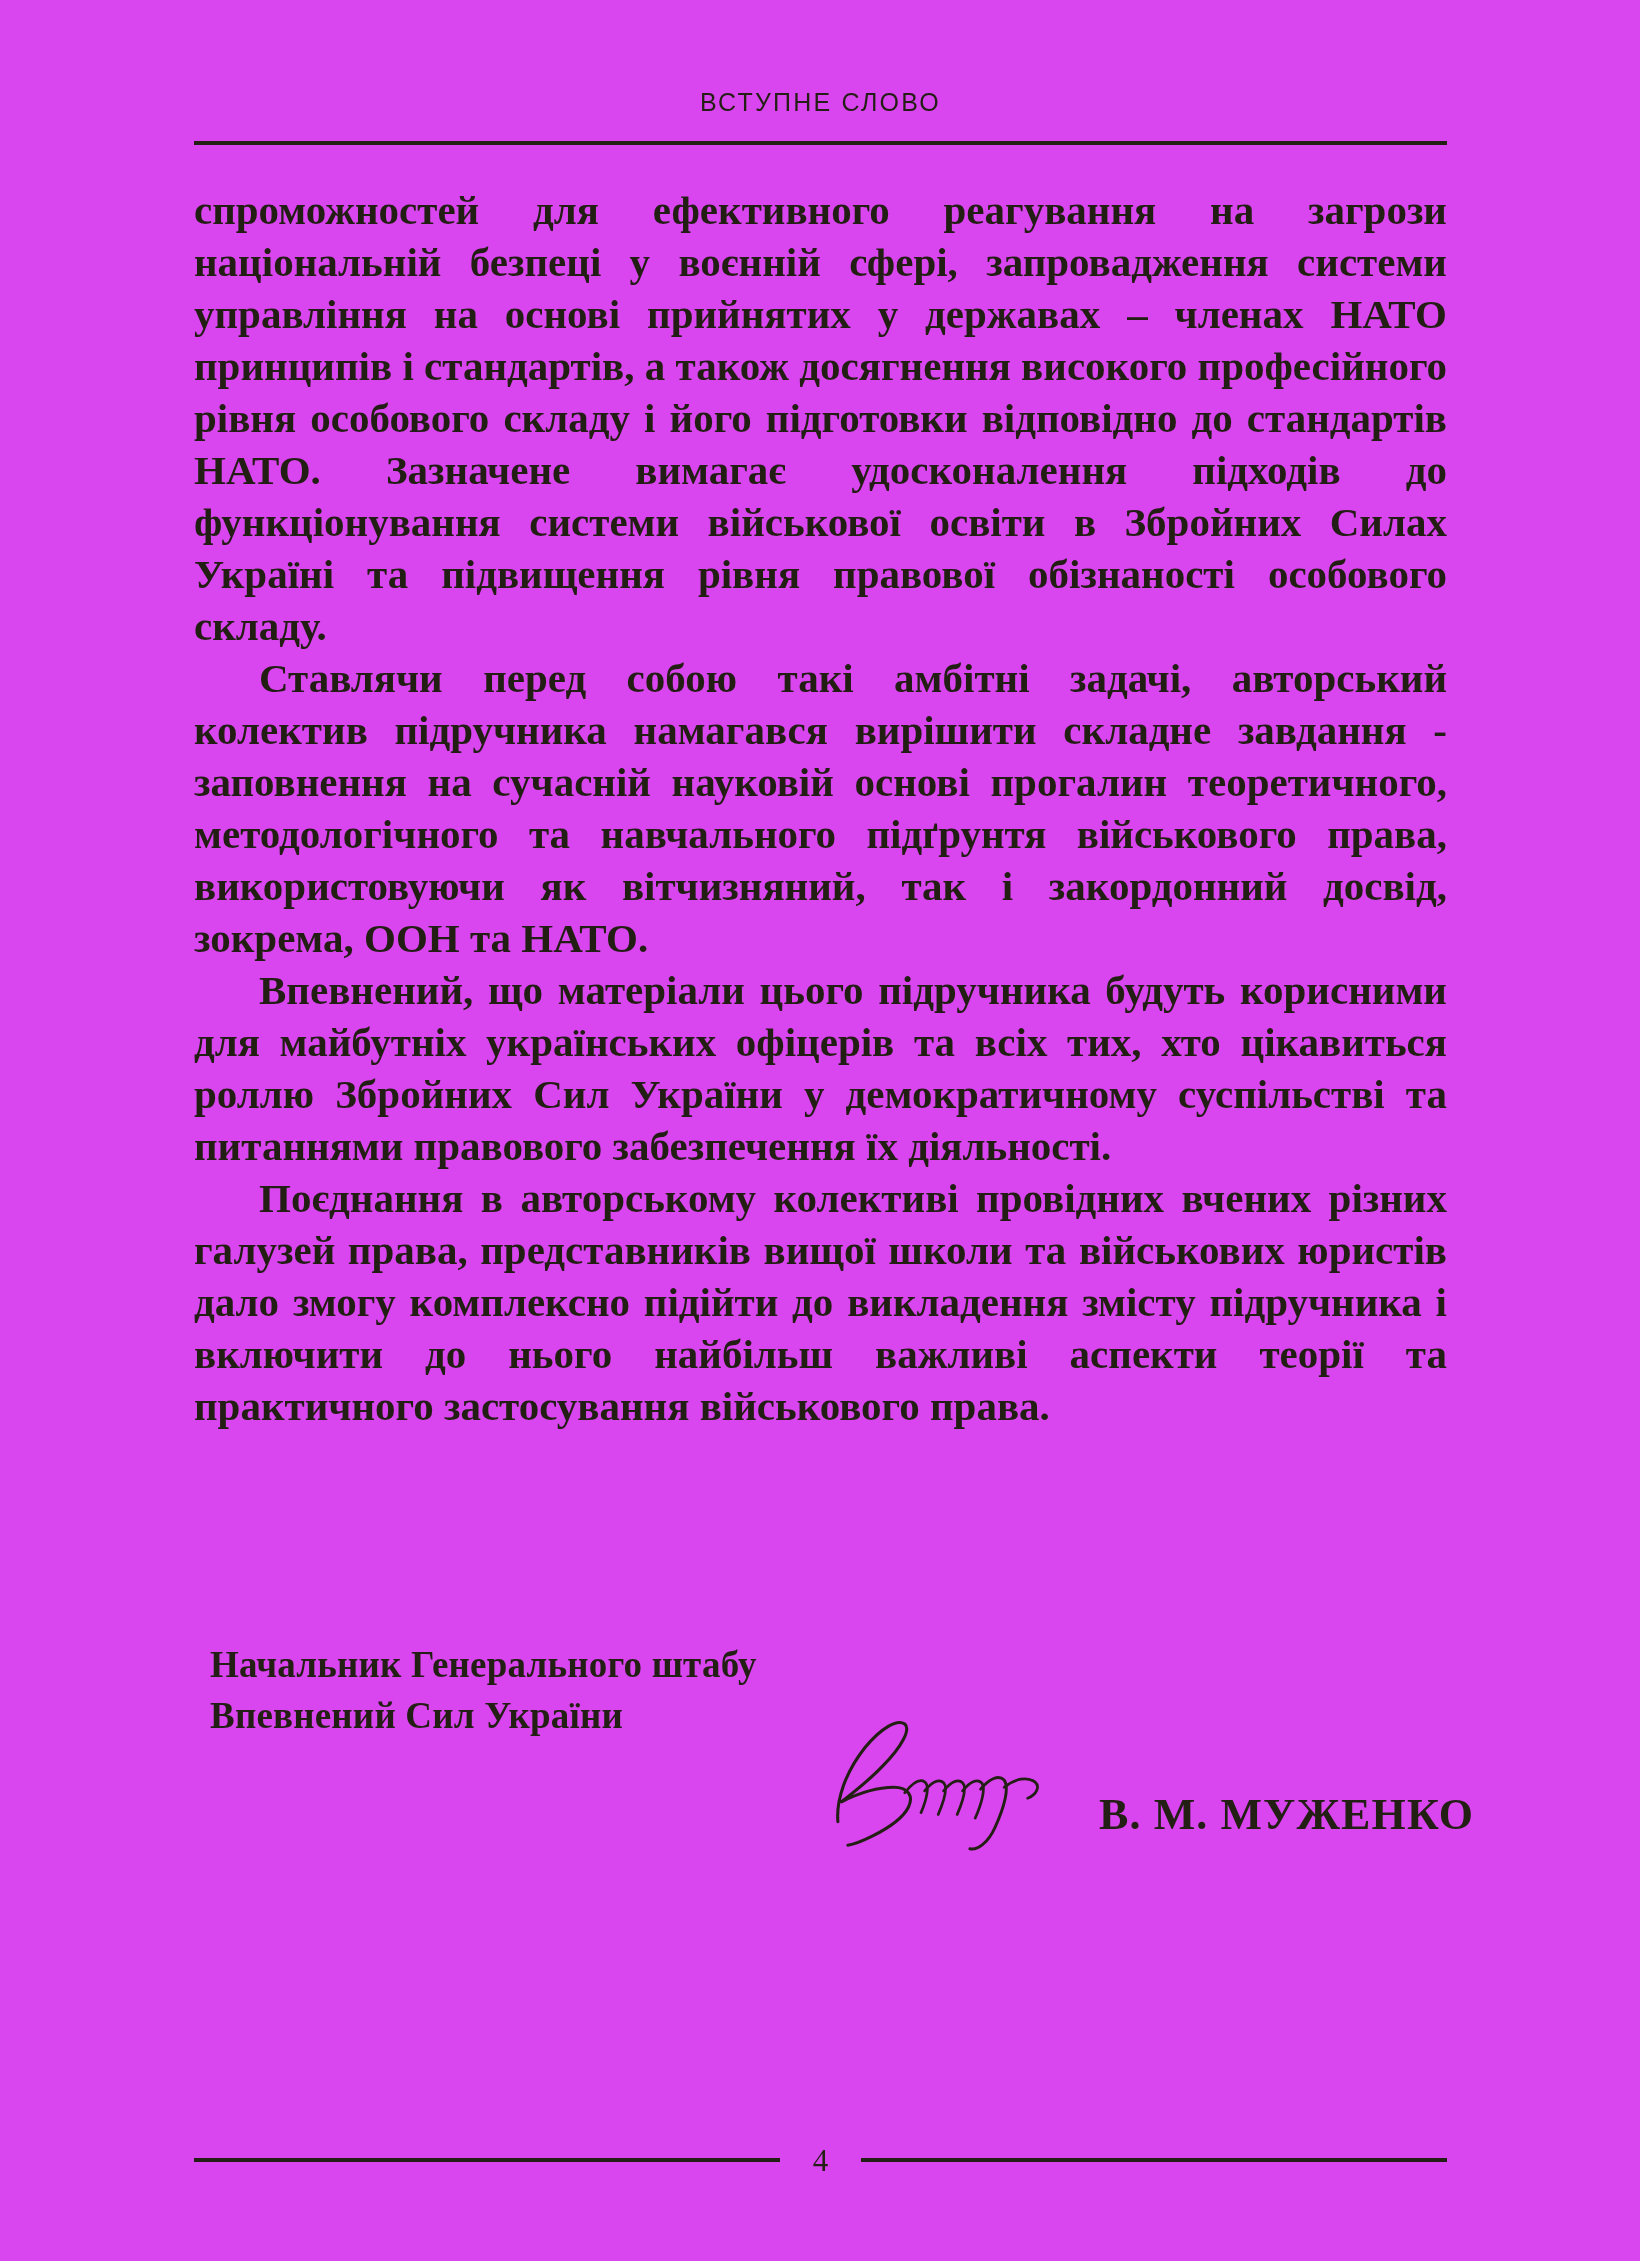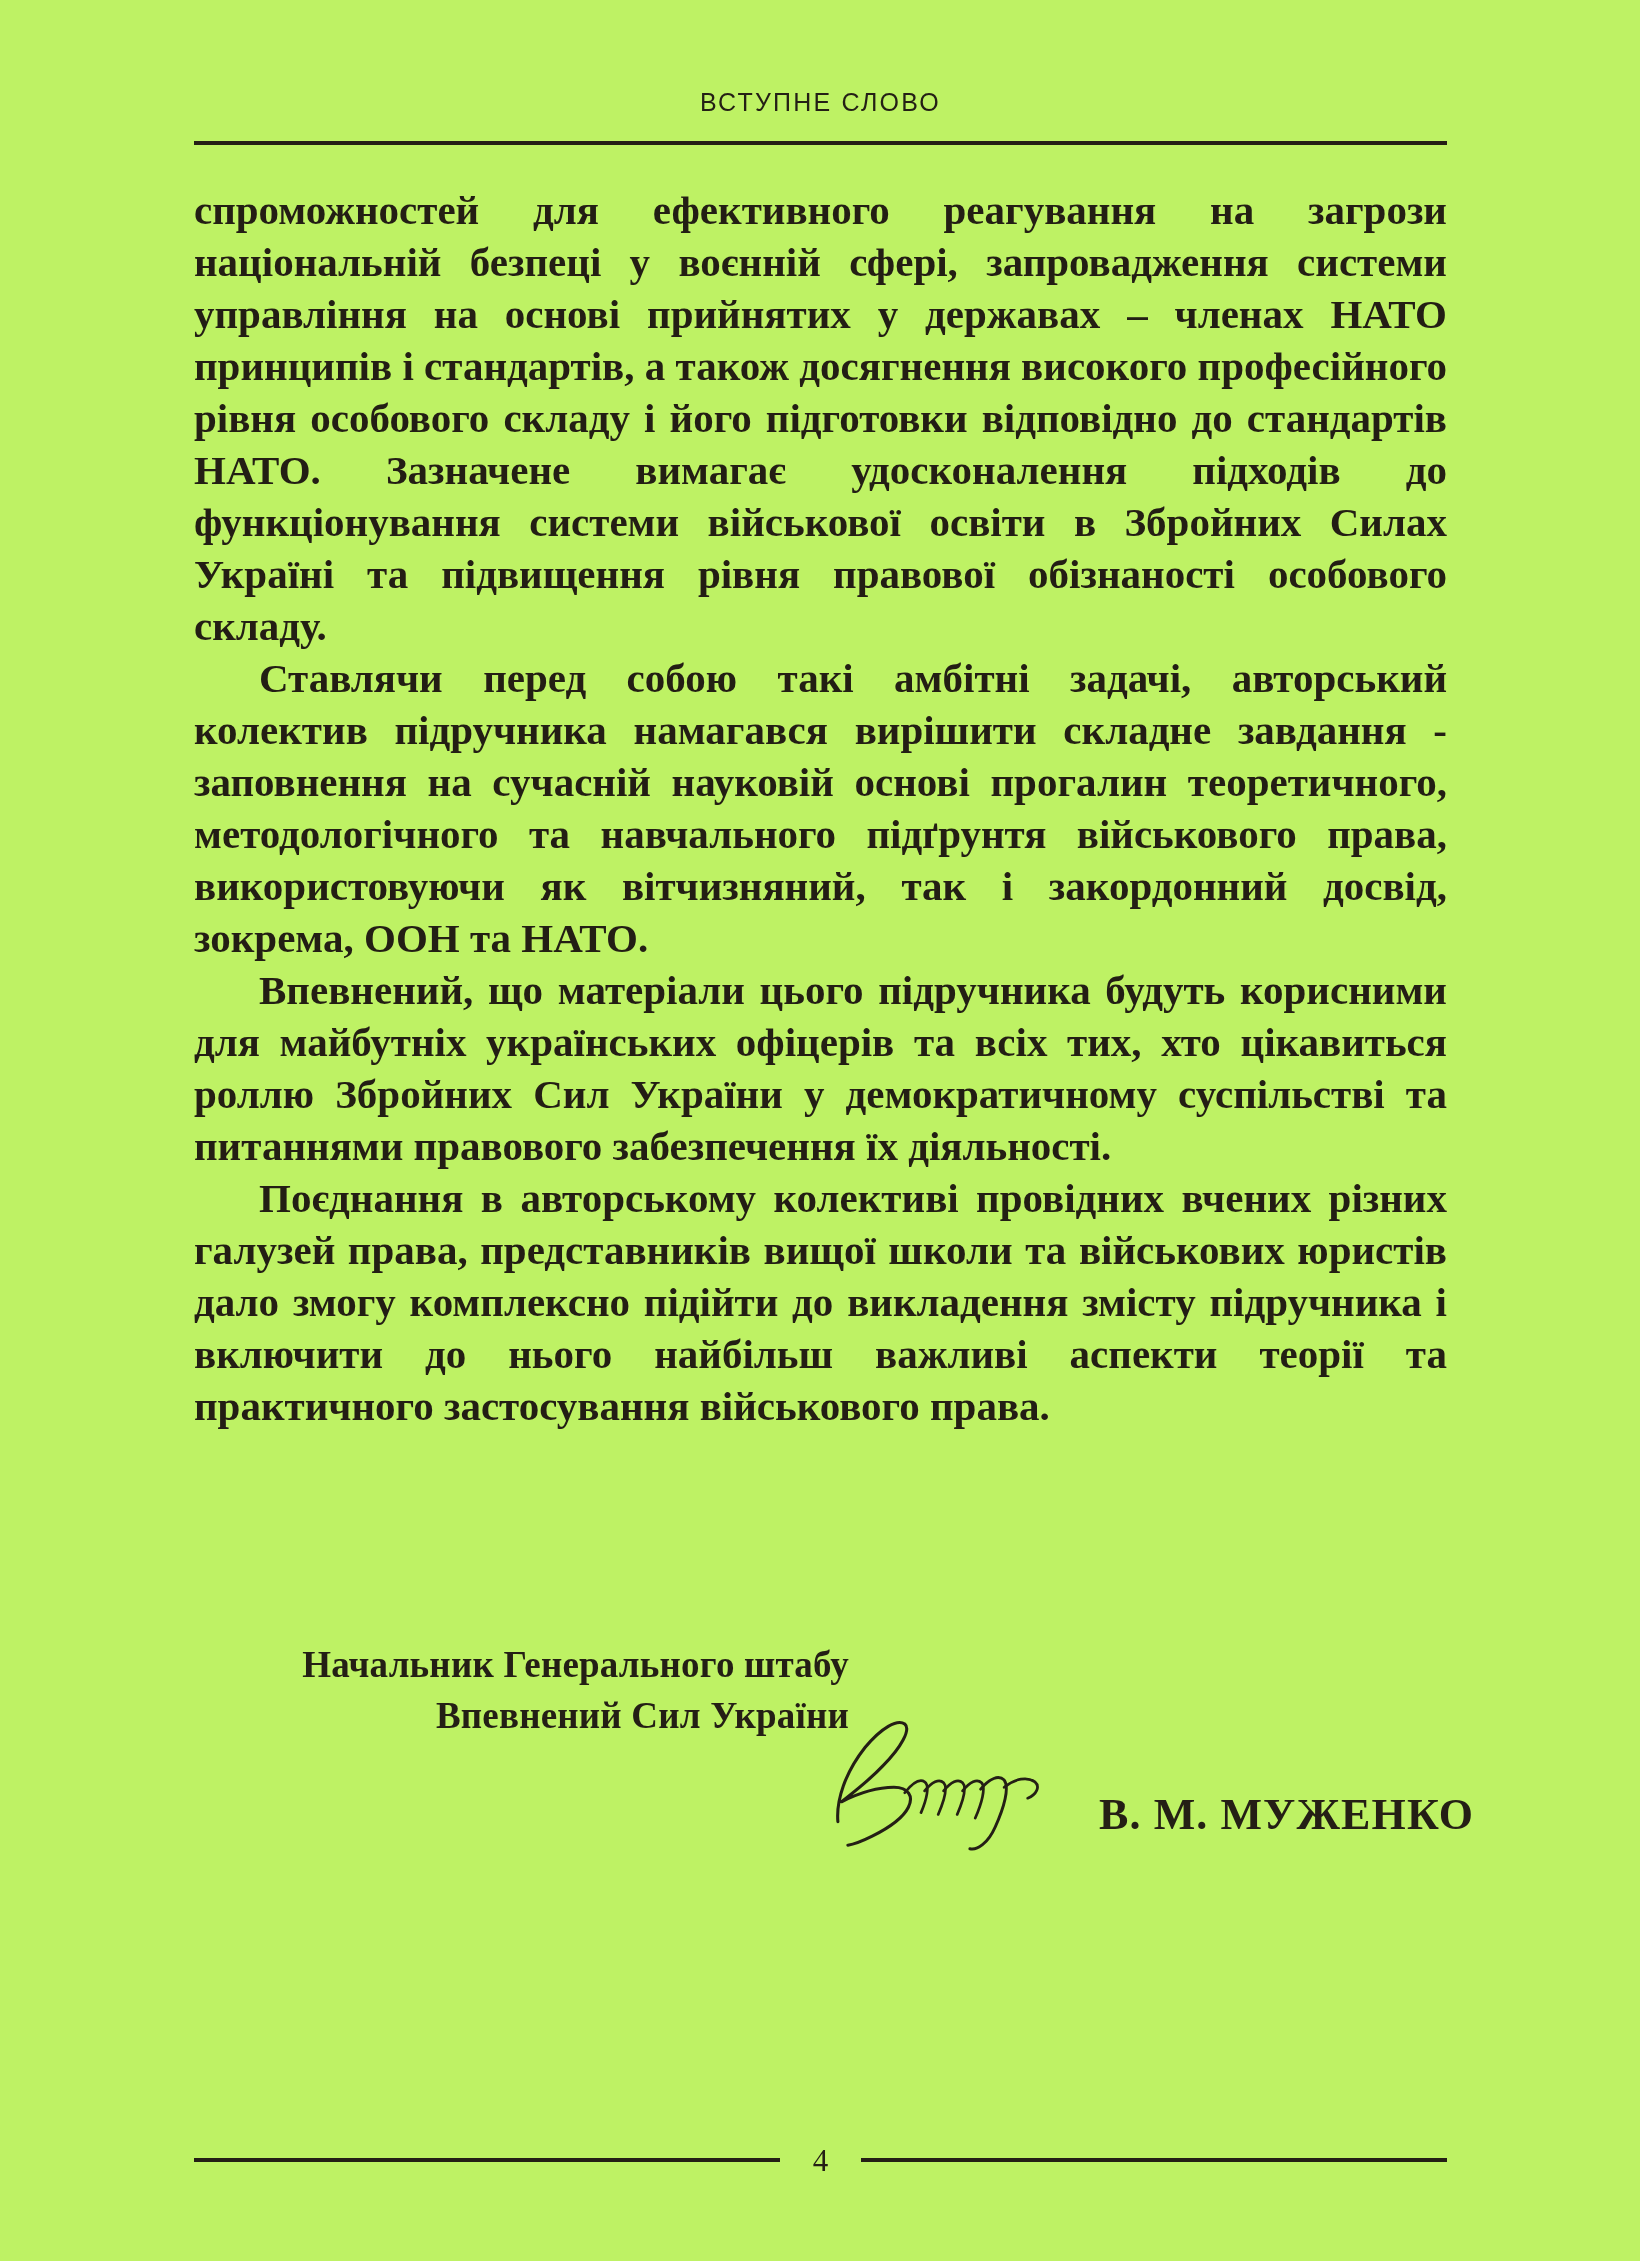--- a/index.html
+++ b/index.html
@@ -5,21 +5,21 @@
 <style>
   html, body {
     margin: 0;
     padding: 0;
     background: #ffffff;
   }
   .page {
     position: relative;
     width: 1640px;
     height: 2262px;
-    background: #bef264;
+    background: #d946ef;
     margin: 0 auto;
     overflow: hidden;
     font-family: "Liberation Serif", "DejaVu Serif", serif;
     color: #221d13;
   }
 
   
   .running-head {
     position: absolute;
     top: 90px;
@@ -66,24 +66,23 @@
   
   .signature-block {
     position: absolute;
     top: 1639px;
     left: 194px;
     width: 1253px;
     height: 226px;
   }
   .sig-titles {
     position: absolute;
-    left: 4px;
+    left: 16px;
     top: 0;
     width: 651px;
-    text-align: right;
   }
   .sig-line {
     font-size: 37px;
     line-height: 51px;
     font-weight: bold;
     color: #241f15;
     letter-spacing: 0.2px;
     white-space: nowrap;
   }
   .sig-mark {

